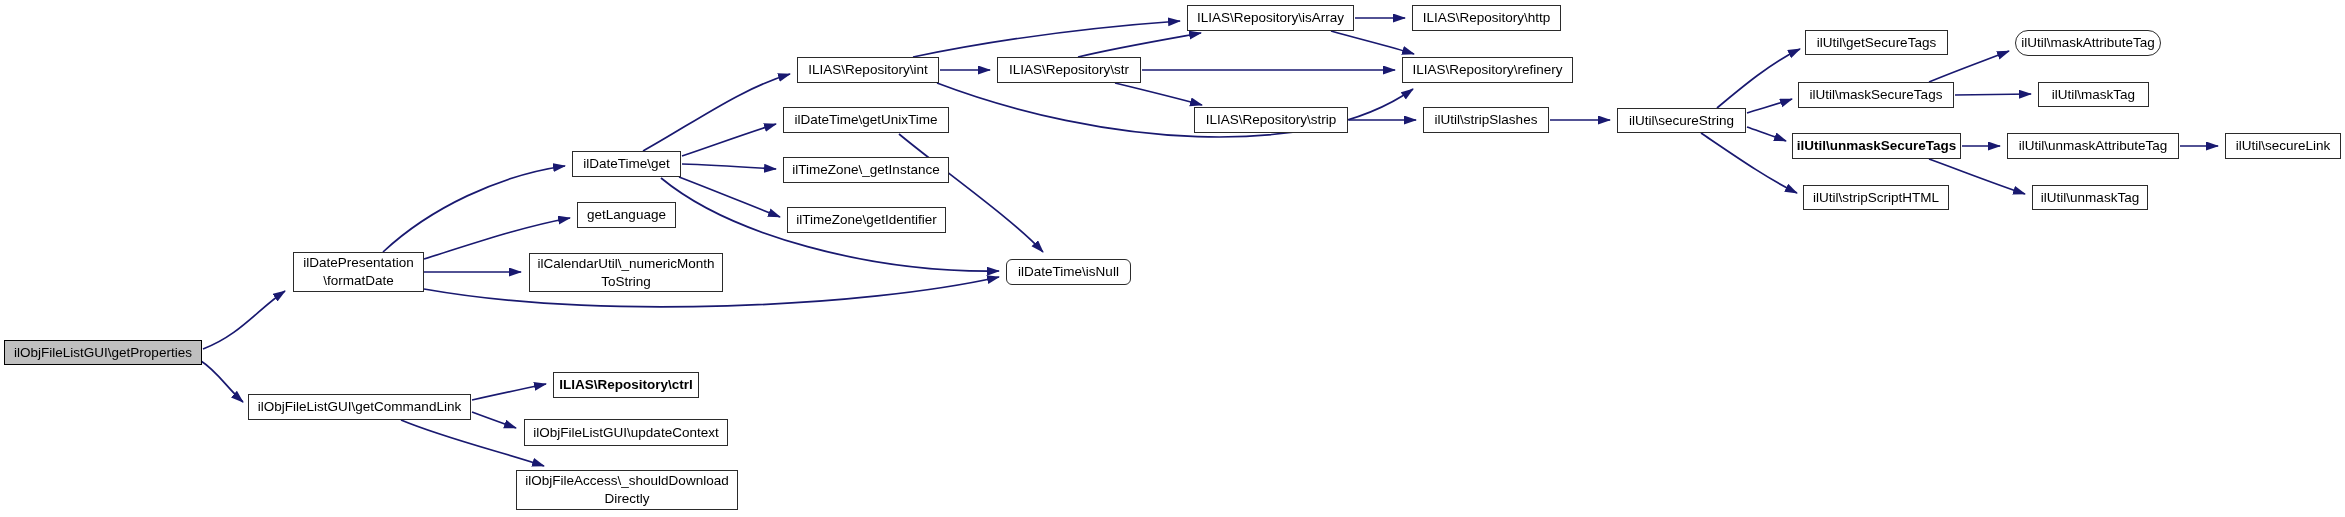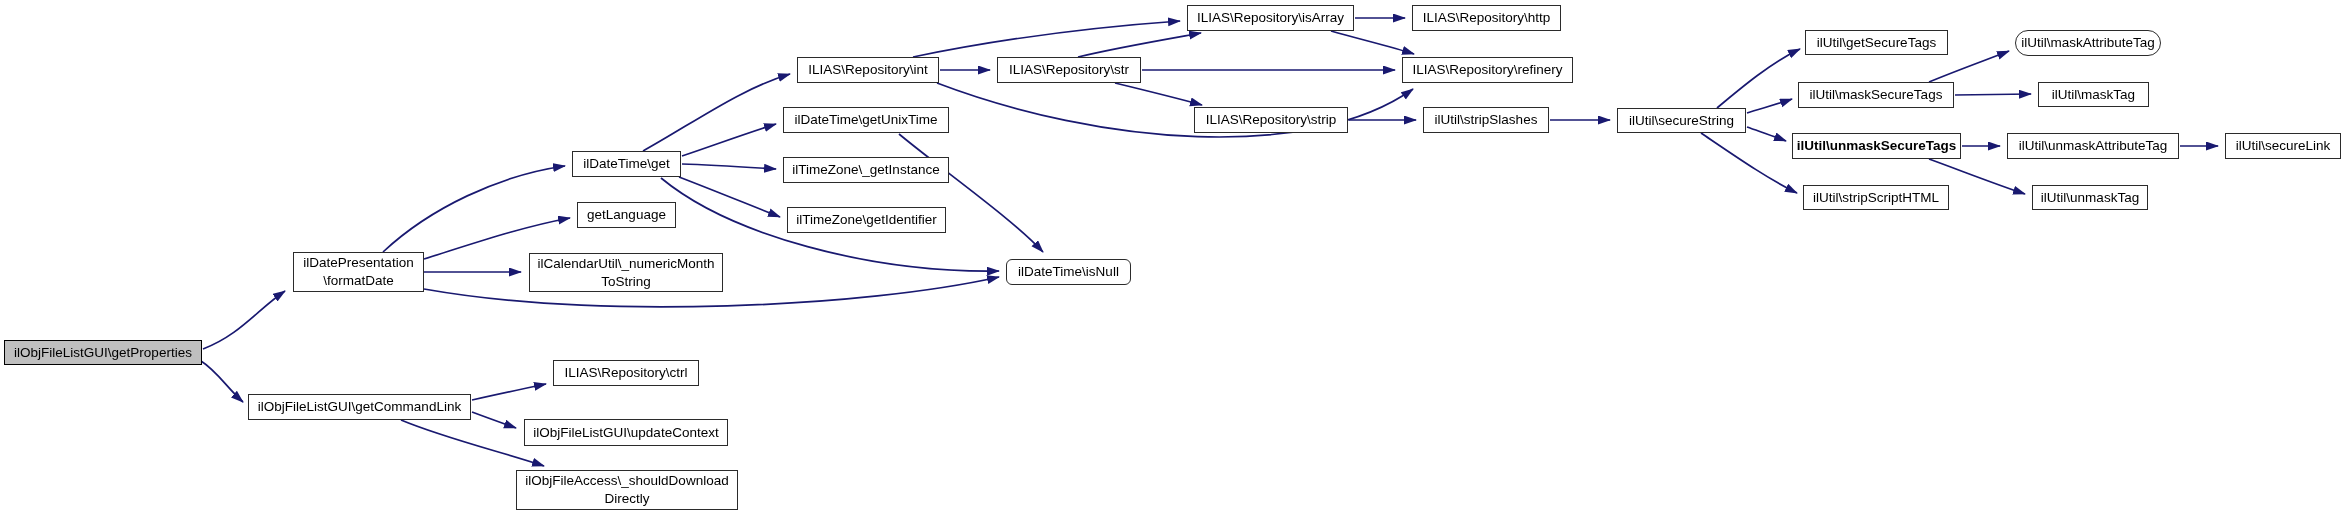--- a/index.html
+++ b/index.html
@@ -124,20 +124,20 @@
   <div class="node" style="left:2015px;top:30px;width:146px;height:26px;border-radius:13px;">ilUtil\maskAttributeTag</div>
 
   <div class="node" style="left:2038px;top:82px;width:111px;height:25px;">ilUtil\maskTag</div>
 
   <div class="node" style="left:2007px;top:133px;width:172px;height:26px;">ilUtil\unmaskAttributeTag</div>
 
   <div class="node" style="left:2032px;top:185px;width:116px;height:25px;">ilUtil\unmaskTag</div>
 
   <div class="node" style="left:2225px;top:133px;width:116px;height:26px;">ilUtil\secureLink</div>
 
-  <div class="node" style="left:553px;top:360px;width:146px;height:26px;">ILIAS\Repository\ctrl</div>
+  <div class="node" style="left:553px;top:372px;width:146px;height:26px;font-weight:bold;">ILIAS\Repository\ctrl</div>
 
   <div class="node" style="left:524px;top:419px;width:204px;height:27px;">ilObjFileListGUI\updateContext</div>
 
   <div class="node" style="left:516px;top:470px;width:222px;height:40px;">ilObjFileAccess\_shouldDownload
 Directly</div>
 
 </div>
 
 </body></html>

